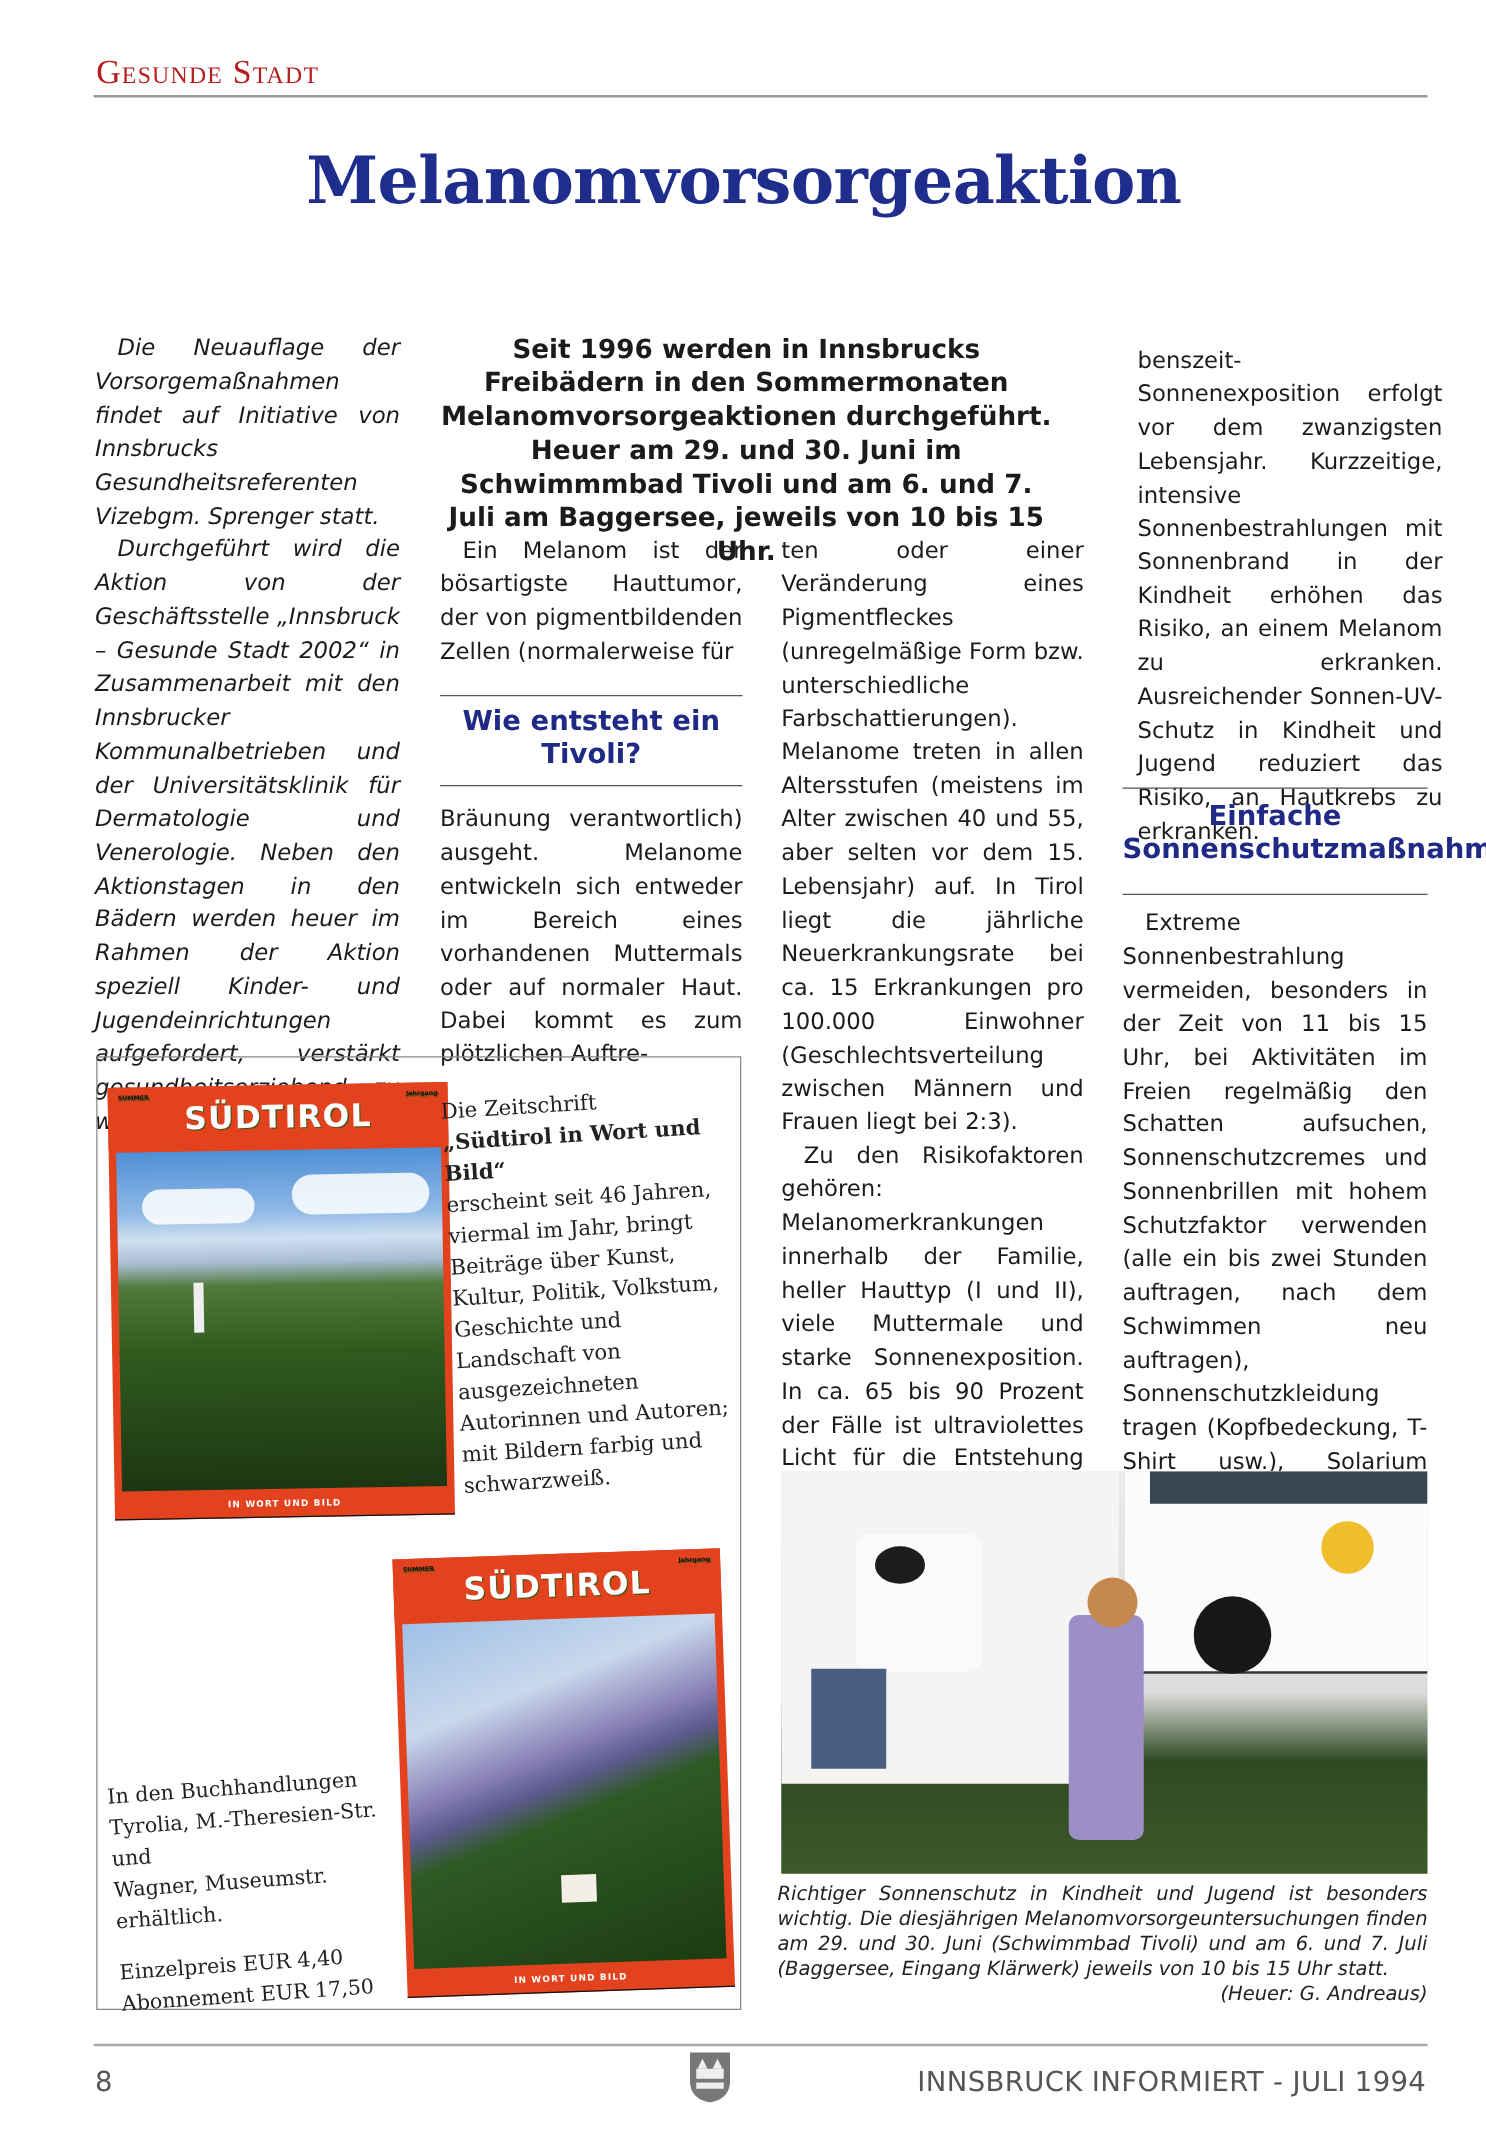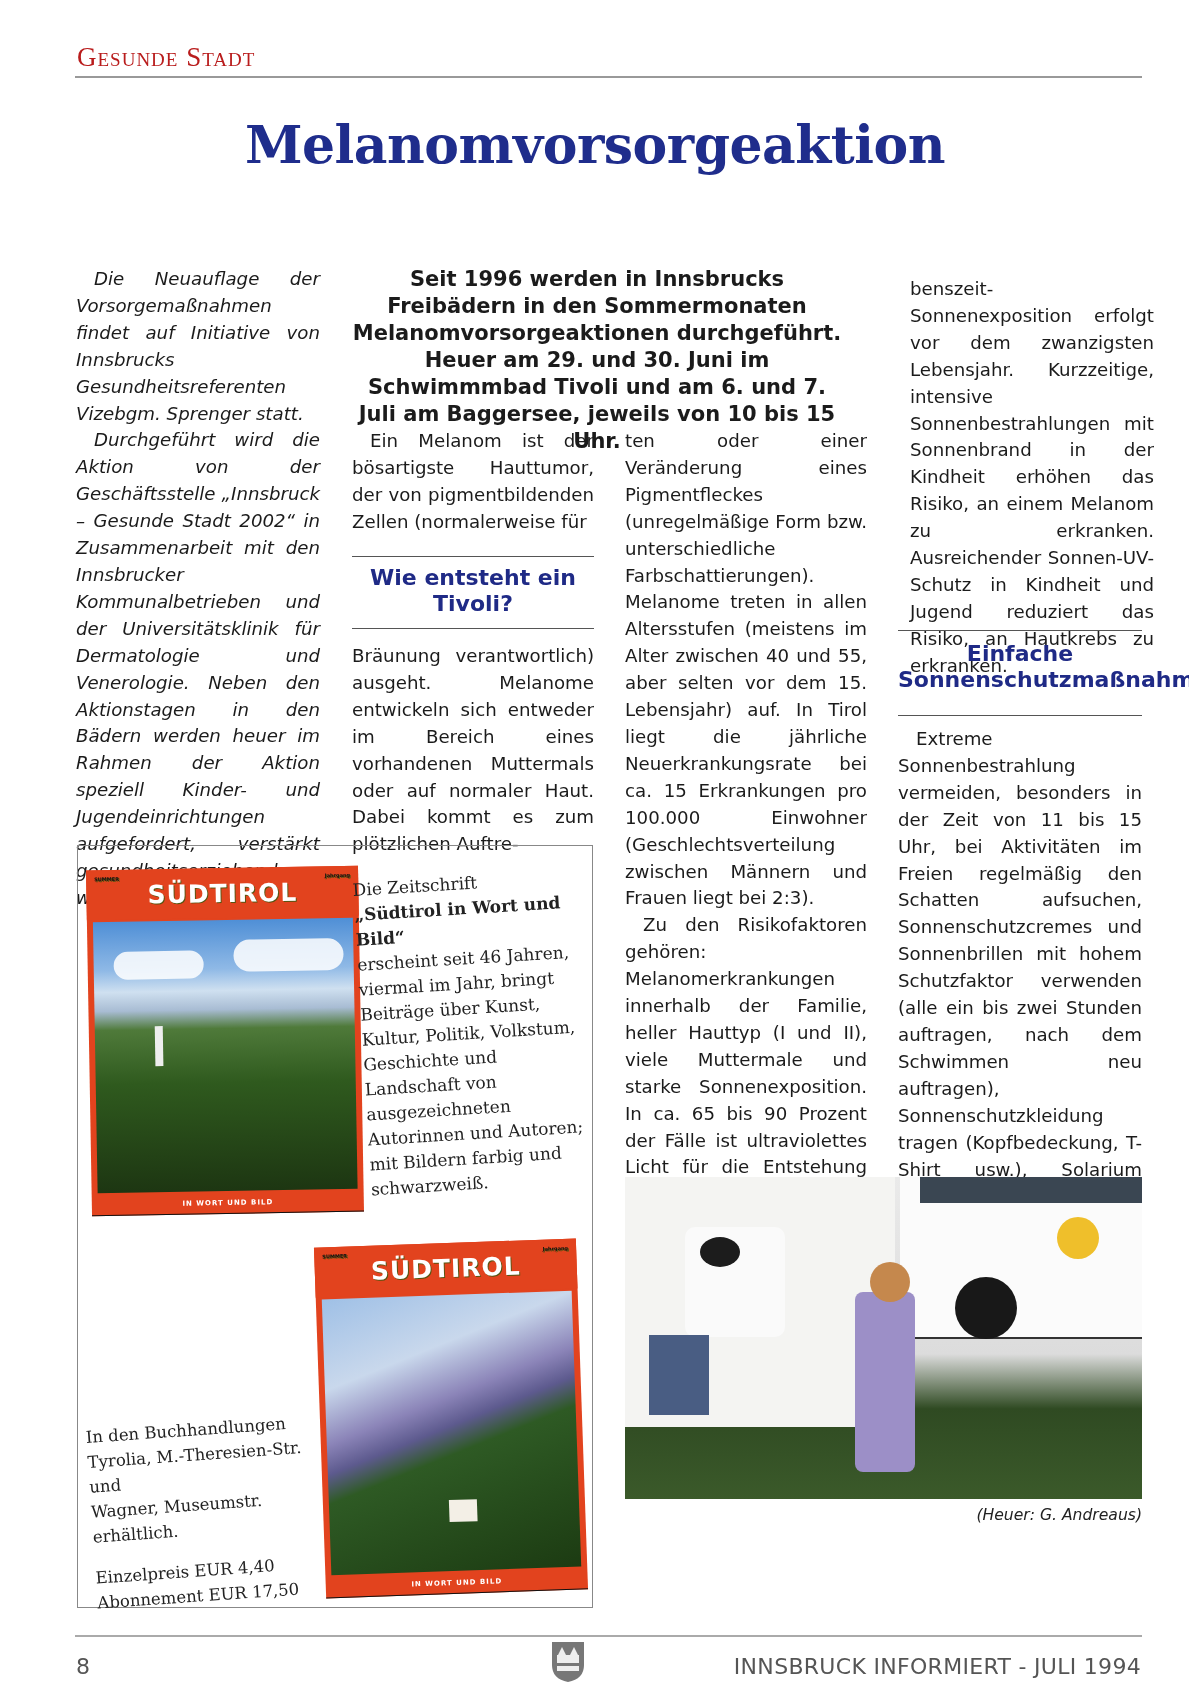--- a/index.html
+++ b/index.html
@@ -137,20 +137,21 @@
   <div style="position:absolute; left:432px; top:40px; width:42px; height:42px; border-radius:50%; background:#efbf2b;"></div>
   <div style="position:absolute; left:330px; top:100px; width:62px; height:62px; border-radius:50%; background:#181818;"></div>
   <div style="position:absolute; left:60px; top:50px; width:100px; height:110px; background:#fafafa; border-radius:10px;"></div>
   <div style="position:absolute; left:75px; top:60px; width:40px; height:30px; border-radius:50%; background:#1c1c1c;"></div>
   <div style="position:absolute; left:24px; top:158px; width:60px; height:80px; background:#495d83;"></div>
   <div style="position:absolute; left:230px; top:115px; width:60px; height:180px; background:#9c8fc7; border-radius:8px;"></div>
   <div style="position:absolute; left:245px; top:85px; width:40px; height:40px; border-radius:50%; background:#c5884d;"></div>
 </div>
 
 <div class="abs caption">
+  <div>Richtiger Sonnenschutz in Kindheit und Jugend ist besonders wichtig. Die diesjährigen Melanomvorsorgeuntersuchungen finden am 29. und 30. Juni (Schwimmbad Tivoli) und am 6. und 7. Juli (Baggersee, Eingang Klärwerk) jeweils von 10 bis 15 Uhr statt.</div>
   <div class="credit">(Heuer: G. Andreaus)</div>
 </div>
 
 <div class="abs rule" style="left:75px; top:1635px; width:1067px; background:#aaa;"></div>
 <div class="abs footer-page">8</div>
 <div class="abs" style="left:551px; top:1641px; width:34px; height:42px;">
   <svg width="34" height="42" viewBox="0 0 34 42">
     <path d="M1 1 H33 V24 Q33 38 17 41 Q1 38 1 24 Z" fill="#777"></path>
     <rect x="6" y="14" width="22" height="8" fill="#eee"></rect>
     <path d="M7 14 L11 6 L15 14 Z M19 14 L23 6 L27 14 Z" fill="#eee"></path>

